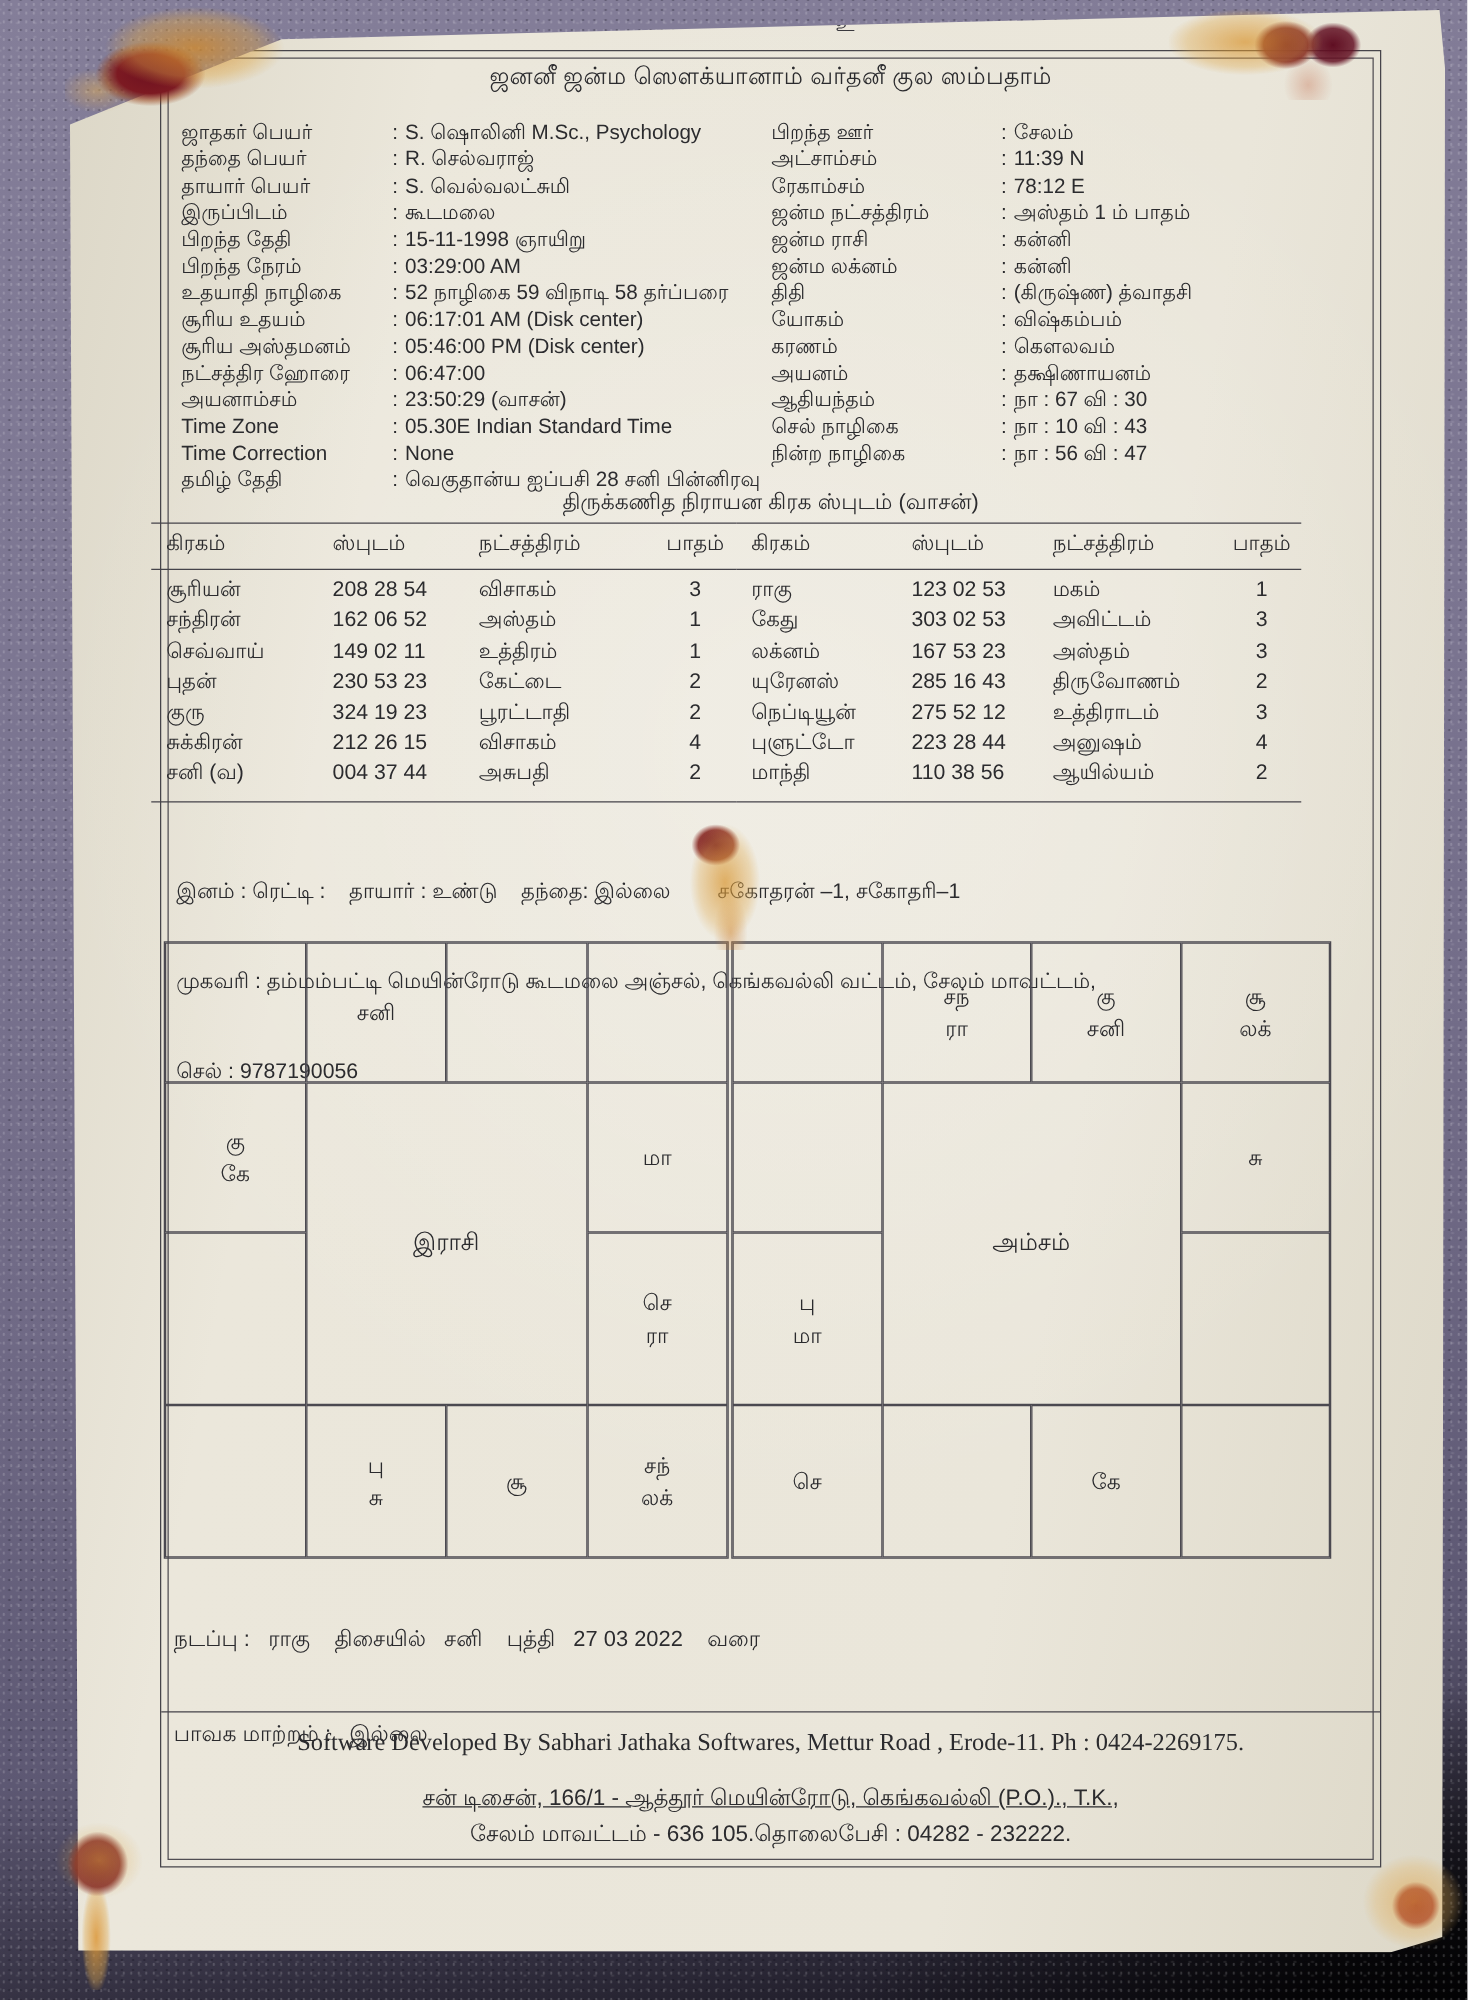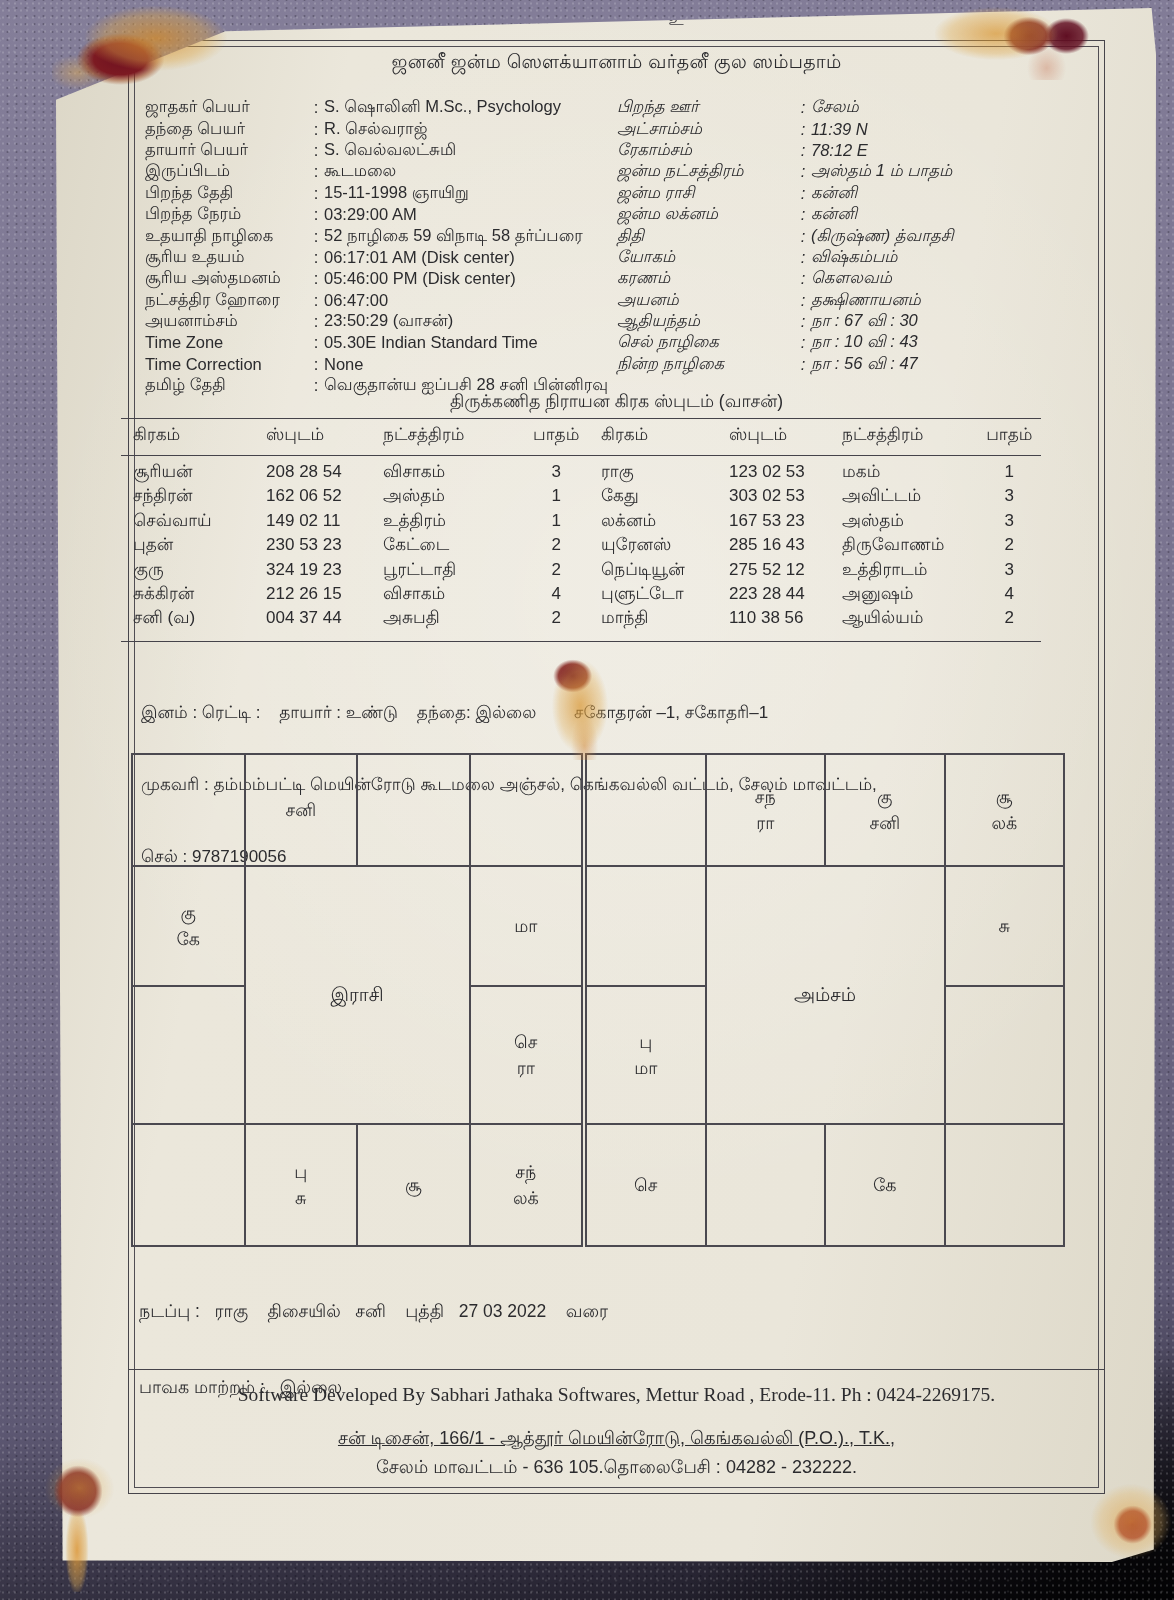--- a/index.html
+++ b/index.html
@@ -25,22 +25,22 @@
     font-size:17px;color:#3a393e;}
   .frame{position:absolute;left:72px;top:32px;width:975px;height:1452px;
     border:1.7px solid #46444a;}
   .frame::before{content:"";position:absolute;inset:5px;border:1.2px solid #504d53;pointer-events:none;}
 
   .hdr{position:absolute;left:0;width:100%;text-align:center;font-size:19px;letter-spacing:.3px;}
   .hdr1{top:10px;} .hdr2{top:43px;}
 
   .dcol{position:absolute;top:56px;}
   .dcol.left{left:16px;width:474px;}
-  .dcol.right{left:488px;width:480px;font-style:italic;}
-  .drow{display:flex;align-items:center;height:21.4px;white-space:nowrap;font-size:16.5px;}
+  .dcol.right{left:488px;width:480px;}
+  .drow{display:flex;align-items:flex-start;height:21.4px;white-space:nowrap;font-size:16.5px;}
   .dcol.left .dl{width:163px;flex:none;}
   .dcol.right .dl{width:178px;flex:none;}
   .dc{width:16px;flex:none;text-align:center;}
   .dv{flex:1;}
 
   .tbl-title{position:absolute;top:350px;left:0;width:100%;text-align:center;font-size:17.5px;}
   .ptable{position:absolute;top:377px;font-size:17px;}
   .ptable.pleft{left:-8px;width:468px;}
   .ptable.pright{left:460px;width:452px;}
   .pthead{display:flex;border-top:1.7px solid #45434a;border-bottom:1.7px solid #45434a;

